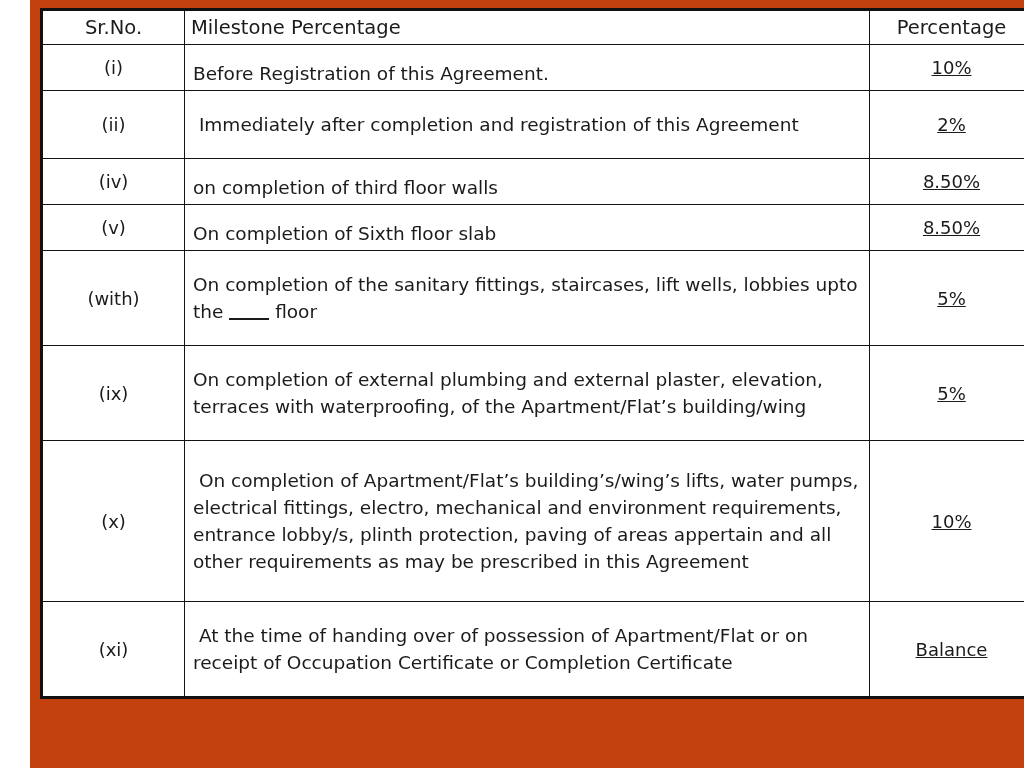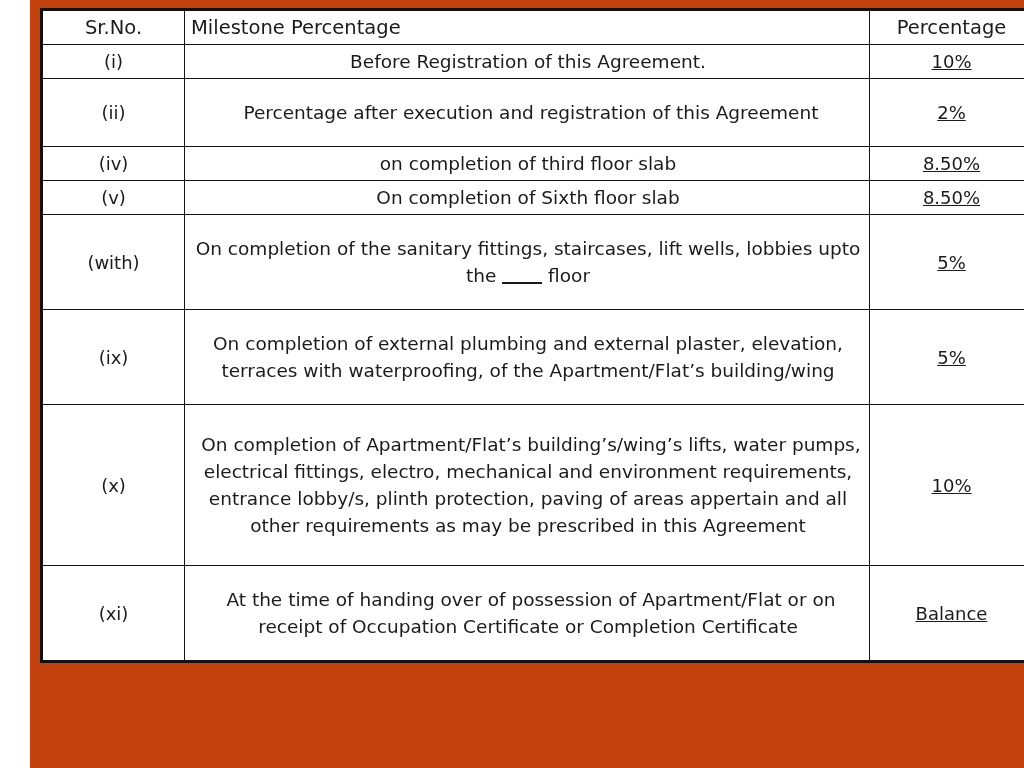--- a/index.html
+++ b/index.html
@@ -63,22 +63,22 @@
     color: #1b1b1b;
   }
 
   .cell-sr {
     text-align: center;
     font-size: 18px;
     padding: 2px 4px;
   }
 
   .cell-desc {
-    text-align: center;
-    padding: 3px 6px 3px 8px;
+    text-align: left;
+    padding: 15px 6px 3px 8px;
     white-space: pre-wrap;
   }
 
   .cell-pct {
     text-align: center;
     font-size: 18px;
     padding: 2px 4px;
     text-decoration: underline;
   }
 
@@ -120,26 +120,26 @@
         </tr>
       </thead>
       <tbody id="table-body">
           <tr>
             <td class="cell-sr">(i)</td>
             <td class="cell-desc">Before Registration of this Agreement.</td>
             <td class="cell-pct">10%</td>
           </tr>
           <tr class="r-tall">
             <td class="cell-sr">(ii)</td>
-            <td class="cell-desc"> Percentage after execution and registration of this Agreement</td>
+            <td class="cell-desc"> Immediately after completion and registration of this Agreement</td>
             <td class="cell-pct">2%</td>
           </tr>
           <tr>
             <td class="cell-sr">(iv)</td>
-            <td class="cell-desc">on completion of third floor slab</td>
+            <td class="cell-desc">on completion of third floor walls</td>
             <td class="cell-pct">8.50%</td>
           </tr>
           <tr>
             <td class="cell-sr">(v)</td>
             <td class="cell-desc">On completion of Sixth floor slab</td>
             <td class="cell-pct">8.50%</td>
           </tr>
           <tr class="r-tall">
             <td class="cell-sr">(with)</td>
             <td class="cell-desc"><span>On completion of the sanitary fittings, staircases, lift wells, lobbies upto the </span><span class="blank-fill"></span><span> floor</span></td>

